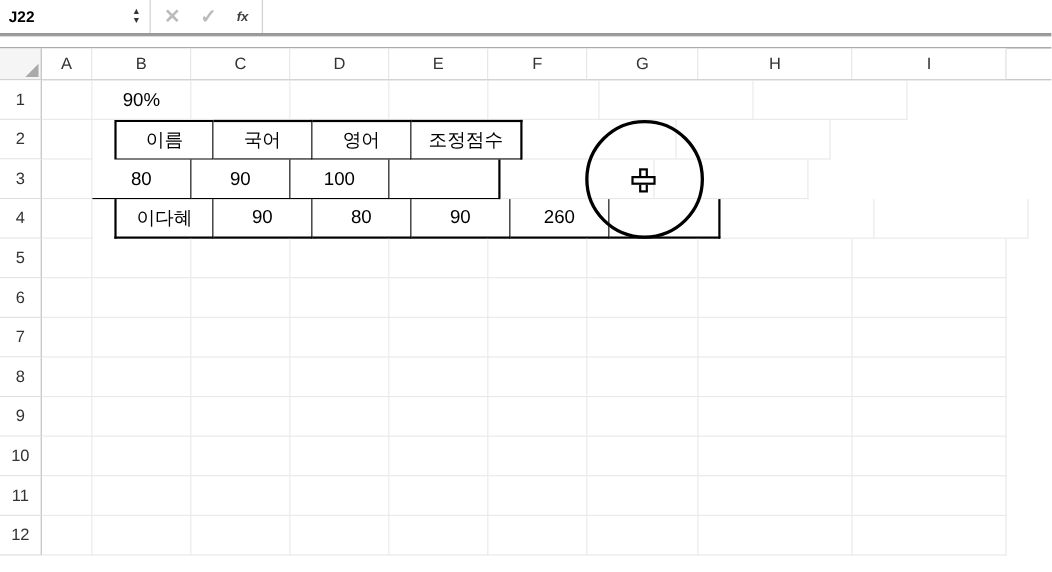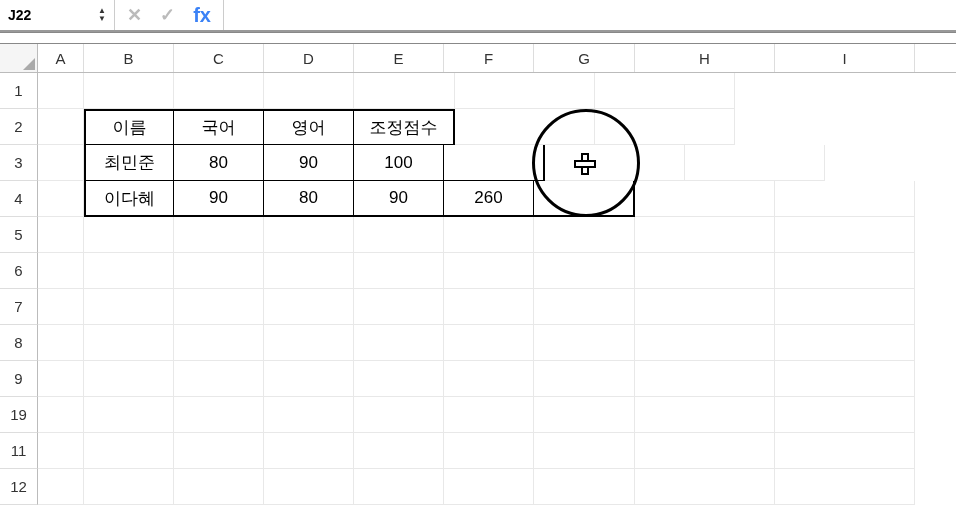--- a/index.html
+++ b/index.html
@@ -18,21 +18,21 @@
     
     
     .formula-bar {
       display: flex;
       align-items: center;
       height: 32px;
       border-bottom: 2px solid #999;
       background: #fff;
     }
     .name-box {
-      width: 115px;
+      width: 137px;
       height: 100%;
       display: flex;
       align-items: center;
       padding: 0 8px;
       border-right: 1px solid #ccc;
       font-weight: bold;
     }
     .name-box-text {
       flex: 1;
     }
@@ -52,23 +52,24 @@
     }
     .formula-icon {
       color: #bbb;
       font-size: 18px;
       font-weight: bold;
     }
     .formula-icon.check {
       color: #bbb;
     }
     .fx-label {
+      font-style: italic;
       font-weight: bold;
-      font-size: 20px;
-      color: #3b82f6;
+      font-size: 12px;
+      color: #404040;
     }
     .formula-input {
       flex: 1;
       height: 100%;
       border: none;
       border-left: 1px solid #ccc;
       padding: 0 8px;
       outline: none;
       font-size: 14px;
     }
@@ -158,21 +159,21 @@
     .col-D { width: 90px; }
     .col-E { width: 90px; }
     .col-F { width: 90px; }
     .col-G { width: 101px; }
     .col-H { width: 140px; }
     .col-I { width: 140px; }
     
     
     .bt { border-top: 2px solid #000 !important; }
     .bb { border-bottom: 2px solid #000 !important; }
-    .bl { border-left: 2px solid #000 !important; }
+    .bl { border-left: 2px solid #000 !important; margin-left: 20px; }
     .br { border-right: 2px solid #000 !important; }
     .bb-thin { border-bottom: 1.5px solid #000 !important; }
     .br-thin { border-right: 1.5px solid #000 !important; }
     
     
     .circle-annotation {
       position: absolute;
       width: 108px;
       height: 108px;
       border: 3px solid #000;
@@ -247,50 +248,50 @@
     <div class="row-headers">
       <div class="row-header">1</div>
       <div class="row-header">2</div>
       <div class="row-header">3</div>
       <div class="row-header">4</div>
       <div class="row-header">5</div>
       <div class="row-header">6</div>
       <div class="row-header">7</div>
       <div class="row-header">8</div>
       <div class="row-header">9</div>
-      <div class="row-header">19</div>
+      <div class="row-header">10</div>
       <div class="row-header">11</div>
       <div class="row-header">12</div>
     </div>
 
     <div class="cells">
 
       <div class="cell-row">
         <div class="cell col-A"></div>
+        <div class="cell col-C">90%</div>
         <div class="cell col-D"></div>
         <div class="cell col-E"></div>
         <div class="cell col-F"></div>
         <div class="cell col-G"></div>
         <div class="cell col-H"></div>
         <div class="cell col-I"></div>
       </div>
 
       <div class="cell-row">
         <div class="cell col-A"></div>
         <div class="cell col-B bt bl br-thin bb-thin">이름</div>
         <div class="cell col-C bt br-thin bb-thin">국어</div>
         <div class="cell col-D bt br-thin bb-thin">영어</div>
         <div class="cell col-G bt br bb-thin">조정점수</div>
         <div class="cell col-H"></div>
         <div class="cell col-I"></div>
       </div>
 
       <div class="cell-row">
         <div class="cell col-A"></div>
-        <div class="cell col-B bl br-thin bb-thin">최민준</div>
         <div class="cell col-C br-thin bb-thin">80</div>
         <div class="cell col-D br-thin bb-thin">90</div>
         <div class="cell col-E br-thin bb-thin">100</div>
         <div class="cell col-G br bb-thin"></div>
         <div class="cell col-H"></div>
         <div class="cell col-I"></div>
       </div>
 
       <div class="cell-row">
         <div class="cell col-A"></div>

